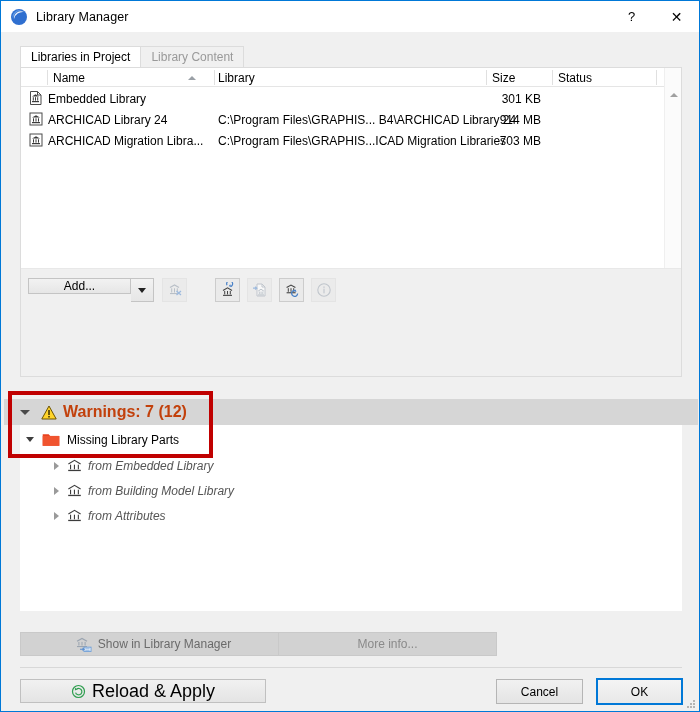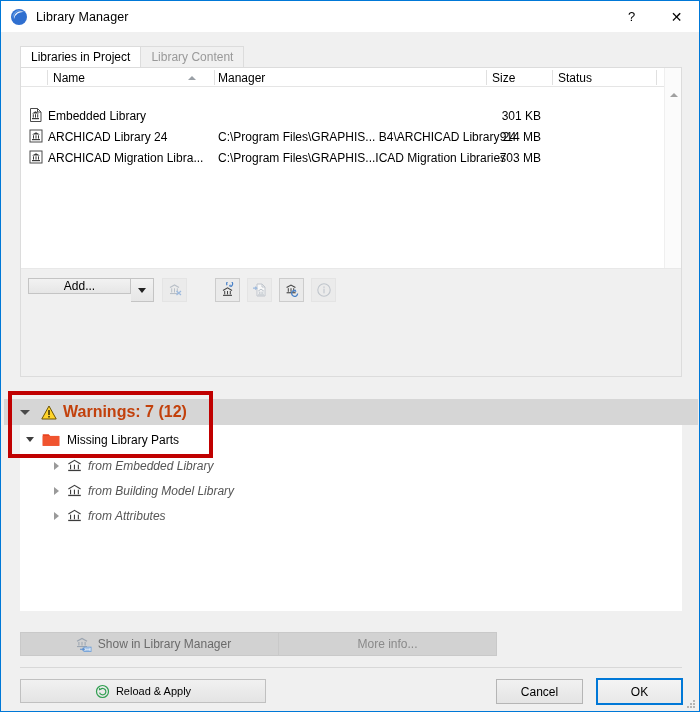--- a/index.html
+++ b/index.html
@@ -87,21 +87,21 @@
   }
   #sortarrow {
     position: absolute; left: 167px; top: 8px;
     width: 0; height: 0;
     border-left: 4px solid transparent;
     border-right: 4px solid transparent;
     border-bottom: 4px solid #9aa0a6;
   }
 
   
-  #rows { position: absolute; left: 0; top: 20px; width: 640px; margin-top: 17px; }
+  #rows { position: absolute; left: 0; top: 20px; width: 640px; }
   .row {
     position: relative; height: 21px;
     display: flex; align-items: center;
     font-size: 12px;
   }
   .rowicon {
     position: absolute; left: 7px; top: 2px;
     width: 16px; height: 16px;
   }
   .cell-name { position: absolute; left: 27px; white-space: nowrap; }
@@ -235,21 +235,21 @@
   }
   #hr-bottom {
     position: absolute; left: 19px; top: 666px; width: 662px; height: 1px;
     background: #d8d8d8;
   }
   #btn-reload {
     position: absolute; left: 19px; top: 678px;
     width: 246px; height: 24px;
     background: linear-gradient(#f1f1f1,#e4e4e4); border: 1px solid #c0c0c0;
     display: flex; align-items: center; justify-content: center;
-    font-size: 11px;
+    font-size: 18px;
   }
   #btn-cancel {
     position: absolute; left: 495px; top: 678px;
     width: 87px; height: 25px;
     background: linear-gradient(#f1f1f1,#e4e4e4); border: 1px solid #b5b5b5;
     display: flex; align-items: center; justify-content: center;
     font-size: 12px;
   }
   #btn-ok {
     position: absolute; left: 595px; top: 677px;
@@ -295,21 +295,21 @@
   <div id="libpanel">
 
     <div id="tablehead">
       <div class="colsep" style="left:26px;"></div>
       <div class="colsep" style="left:193px;"></div>
       <div class="colsep" style="left:465px;"></div>
       <div class="colsep" style="left:531px;"></div>
       <div class="colsep" style="left:635px;"></div>
       <div class="colhead" style="left:32px;">Name</div>
       <div id="sortarrow"></div>
-      <div class="colhead" style="left:197px;">Manager</div>
+      <div class="colhead" style="left:197px;">Library</div>
       <div class="colhead" style="left:471px;">Size</div>
       <div class="colhead" style="left:537px;">Status</div>
     </div>
 
     <div id="rows">
 
       <div class="row">
         <div class="rowicon">
           <svg width="16" height="16" viewBox="0 0 16 16">
             <path d="M2.5 1.5h7l3.5 3.5v9.5h-10.5z" fill="#fff" stroke="#4b4b4b" stroke-width="1"></path>

